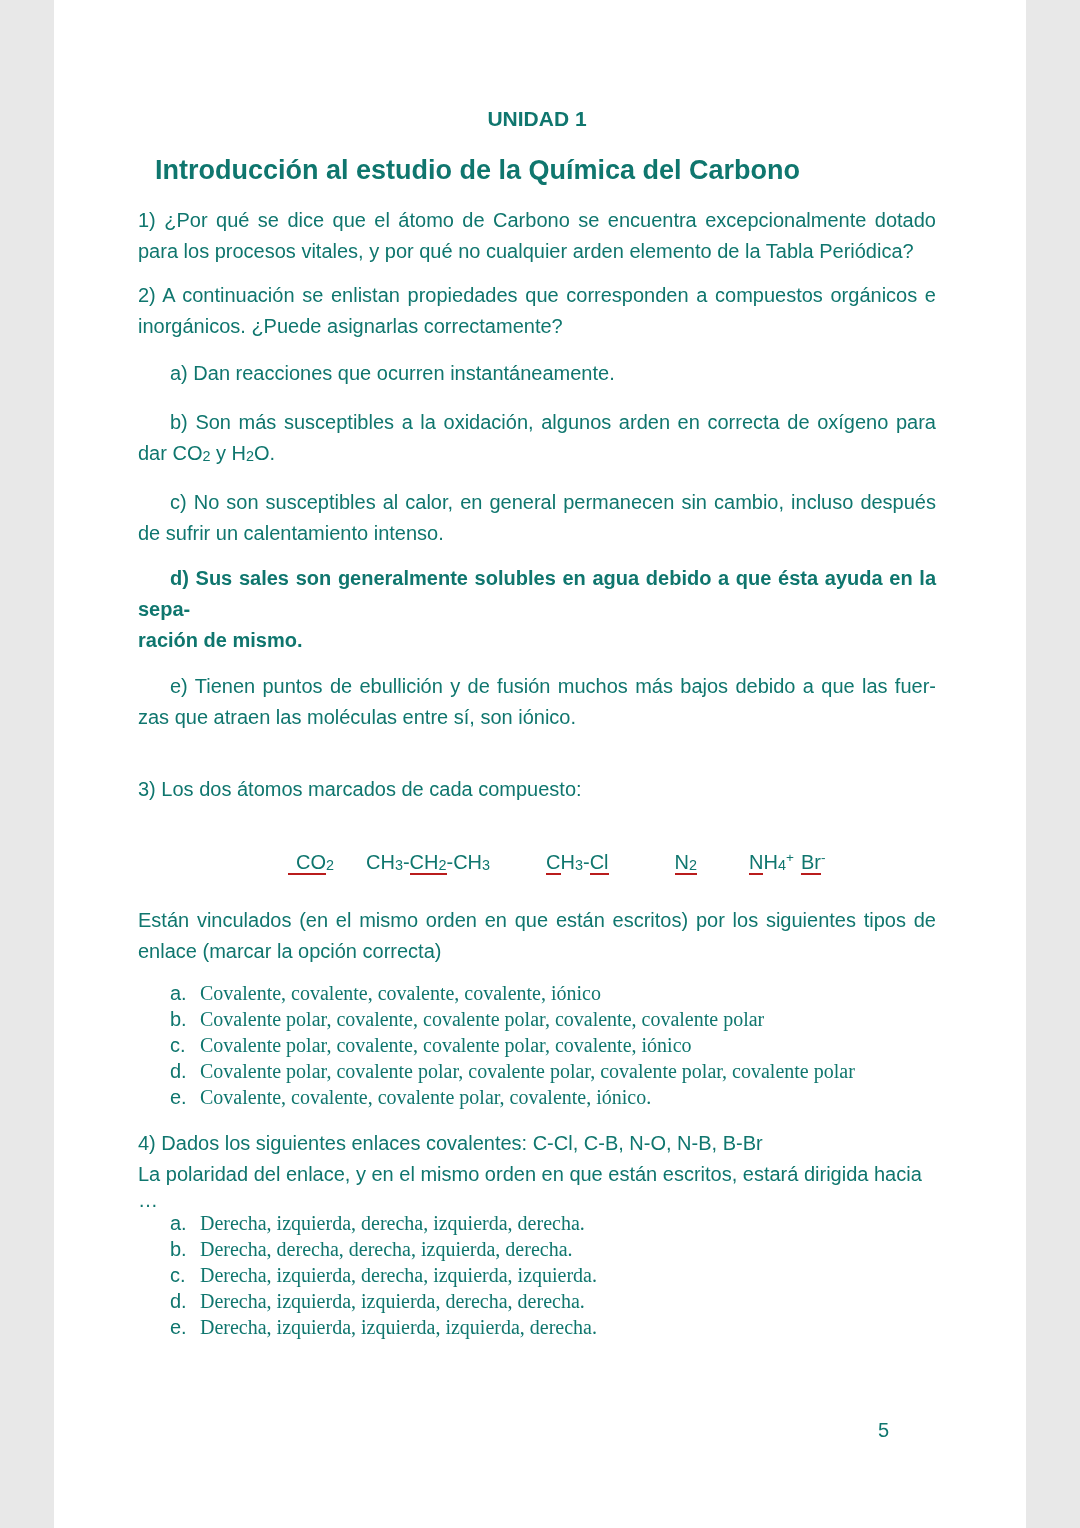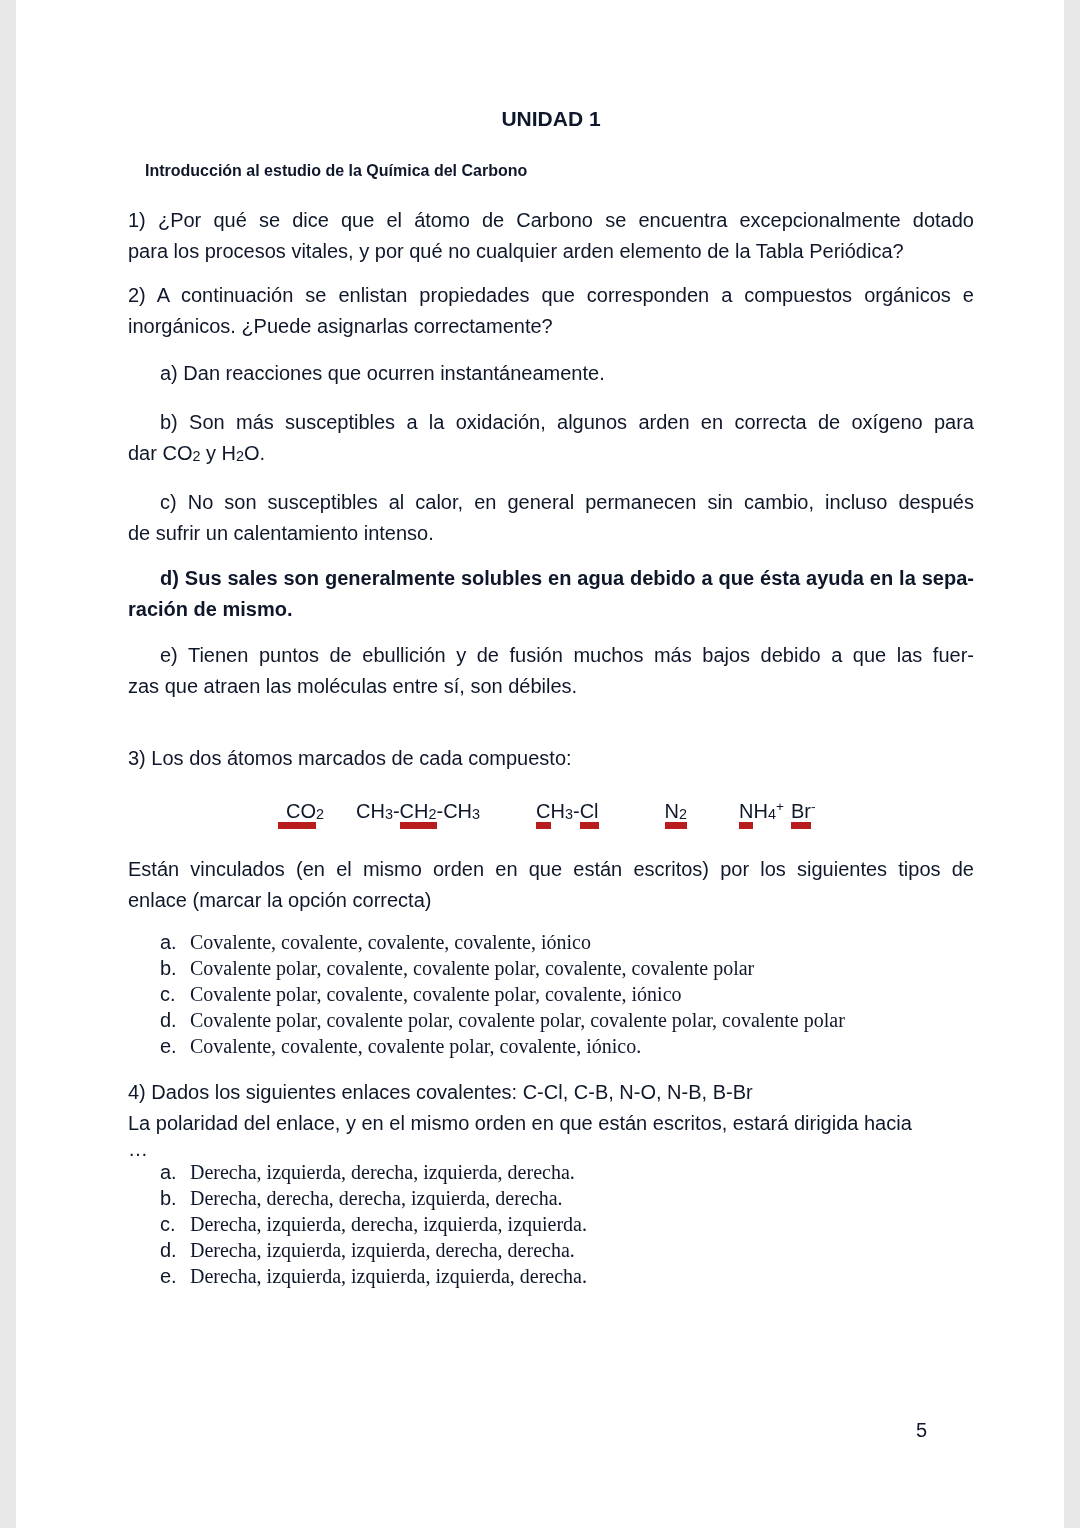--- a/index.html
+++ b/index.html
@@ -1,38 +1,38 @@
 <!DOCTYPE html>
 <html><head>
 <meta charset="utf-8">
 <style>
   html, body { margin: 0; padding: 0; background: #e8e8e8; }
   .page {
     position: relative;
-    width: 1048px;
+    width: 972px;
     height: 1528px;
     margin: 0 auto;
     background: #ffffff;
     box-sizing: border-box;
-    padding: 103px 90px 0 112px;
+    padding: 103px 90px 0 84px;
     font-family: "Liberation Sans", "DejaVu Sans", sans-serif;
     font-size: 20px;
     line-height: 31px;
-    color: #0f172a;
+    color: #0f766e;
   }
   .title {
     margin: 0;
     font-size: 21px;
     font-weight: bold;
     text-align: center;
     line-height: 31px;
   }
   .subtitle {
     margin: 21px 0 0 17px;
-    font-size: 16px;
+    font-size: 27px;
     font-weight: bold;
     line-height: 31px;
   }
   .block { margin: 0; }
   .line { white-space: normal; }
   
   .jl { text-align: justify; text-align-last: justify; }
   .ll { text-align: left; }
   .ind { text-indent: 32px; }
   .m-q1 { margin-top: 19px; }
@@ -41,28 +41,28 @@
   .m-itb { margin-top: 18px; }
   .m-itc { margin-top: 15px; }
   .m-itd { margin-top: 14px; font-weight: bold; }
   .m-ite { margin-top: 15px; }
   .m-q3 { margin-top: 41px; }
   .m-aft { margin-top: 24px; }
   .m-opt { margin-top: 13px; }
   .m-q4 { margin-top: 18px; }
   .sub { font-size: 0.72em; vertical-align: -0.08em; }
   .sup { font-size: 0.68em; vertical-align: 0.5em; }
-  .u { border-bottom: 7px solid #b91c1c; }
+  .u { border-bottom: 2px solid #b91c1c; }
   .formula-row { margin-top: 17px; line-height: 31px; }
   .formula { display: inline-block; }
   .f1 { margin-left: 150px; }
   .f2 { margin-left: 32px; }
   .f3 { margin-left: 56px; }
   .f4 { margin-left: 66px; }
-  .f5 { margin-left: 52px; }
+  .f5 { margin-left: 52px; margin-top: 20px; }
   .pad-lead { padding-left: 8px; }
   .br-sp { margin-left: 7px; }
   .options { line-height: 26px; }
   .option { display: flex; padding-left: 32px; }
   .opt-letter { width: 30px; flex: 0 0 30px; }
   .opt-text { flex: 1; font-family: Liberation Serif, serif; }
   .ellipsis-line { line-height: 20px; }
   .page-number {
     position: absolute;
     top: 1420px;
@@ -104,21 +104,21 @@
     <div class="line ll">de sufrir un calentamiento intenso.</div>
   </div>
 
   <div class="block m-itd">
     <div class="line jl ind">d) Sus sales son generalmente solubles en agua debido a que ésta ayuda en la sepa-</div>
     <div class="line ll">ración de mismo.</div>
   </div>
 
   <div class="block m-ite">
     <div class="line jl ind">e) Tienen puntos de ebullición y de fusión muchos más bajos debido a que las fuer-</div>
-    <div class="line ll">zas que atraen las moléculas entre sí, son débiles.</div>
+    <div class="line ll">zas que atraen las moléculas entre sí, son iónico.</div>
   </div>
 
   <div class="block m-q3">
     <div class="line ll">3) Los dos átomos marcados de cada compuesto:</div>
   </div>
 
   <div class="formula-row"><span class="formula f1"><span class="u pad-lead">CO</span><span class="sub">2</span></span><span class="formula f2"><span>CH</span><span class="sub">3</span><span>-</span><span class="u"><span>CH</span><span class="sub">2</span></span><span>-CH</span><span class="sub">3</span></span><span class="formula f3"><span class="u">C</span><span>H</span><span class="sub">3</span><span>-</span><span class="u">Cl</span></span><span class="formula f4"><span class="u"><span>N</span><span class="sub">2</span></span></span><span class="formula f5"><span class="u">N</span><span>H</span><span class="sub">4</span><span class="sup">+</span><span class="u br-sp">Br</span><span class="sup">-</span></span></div>
 
   <div class="block m-aft">
     <div class="line jl">Están vinculados (en el mismo orden en que están escritos) por los siguientes tipos de</div>

